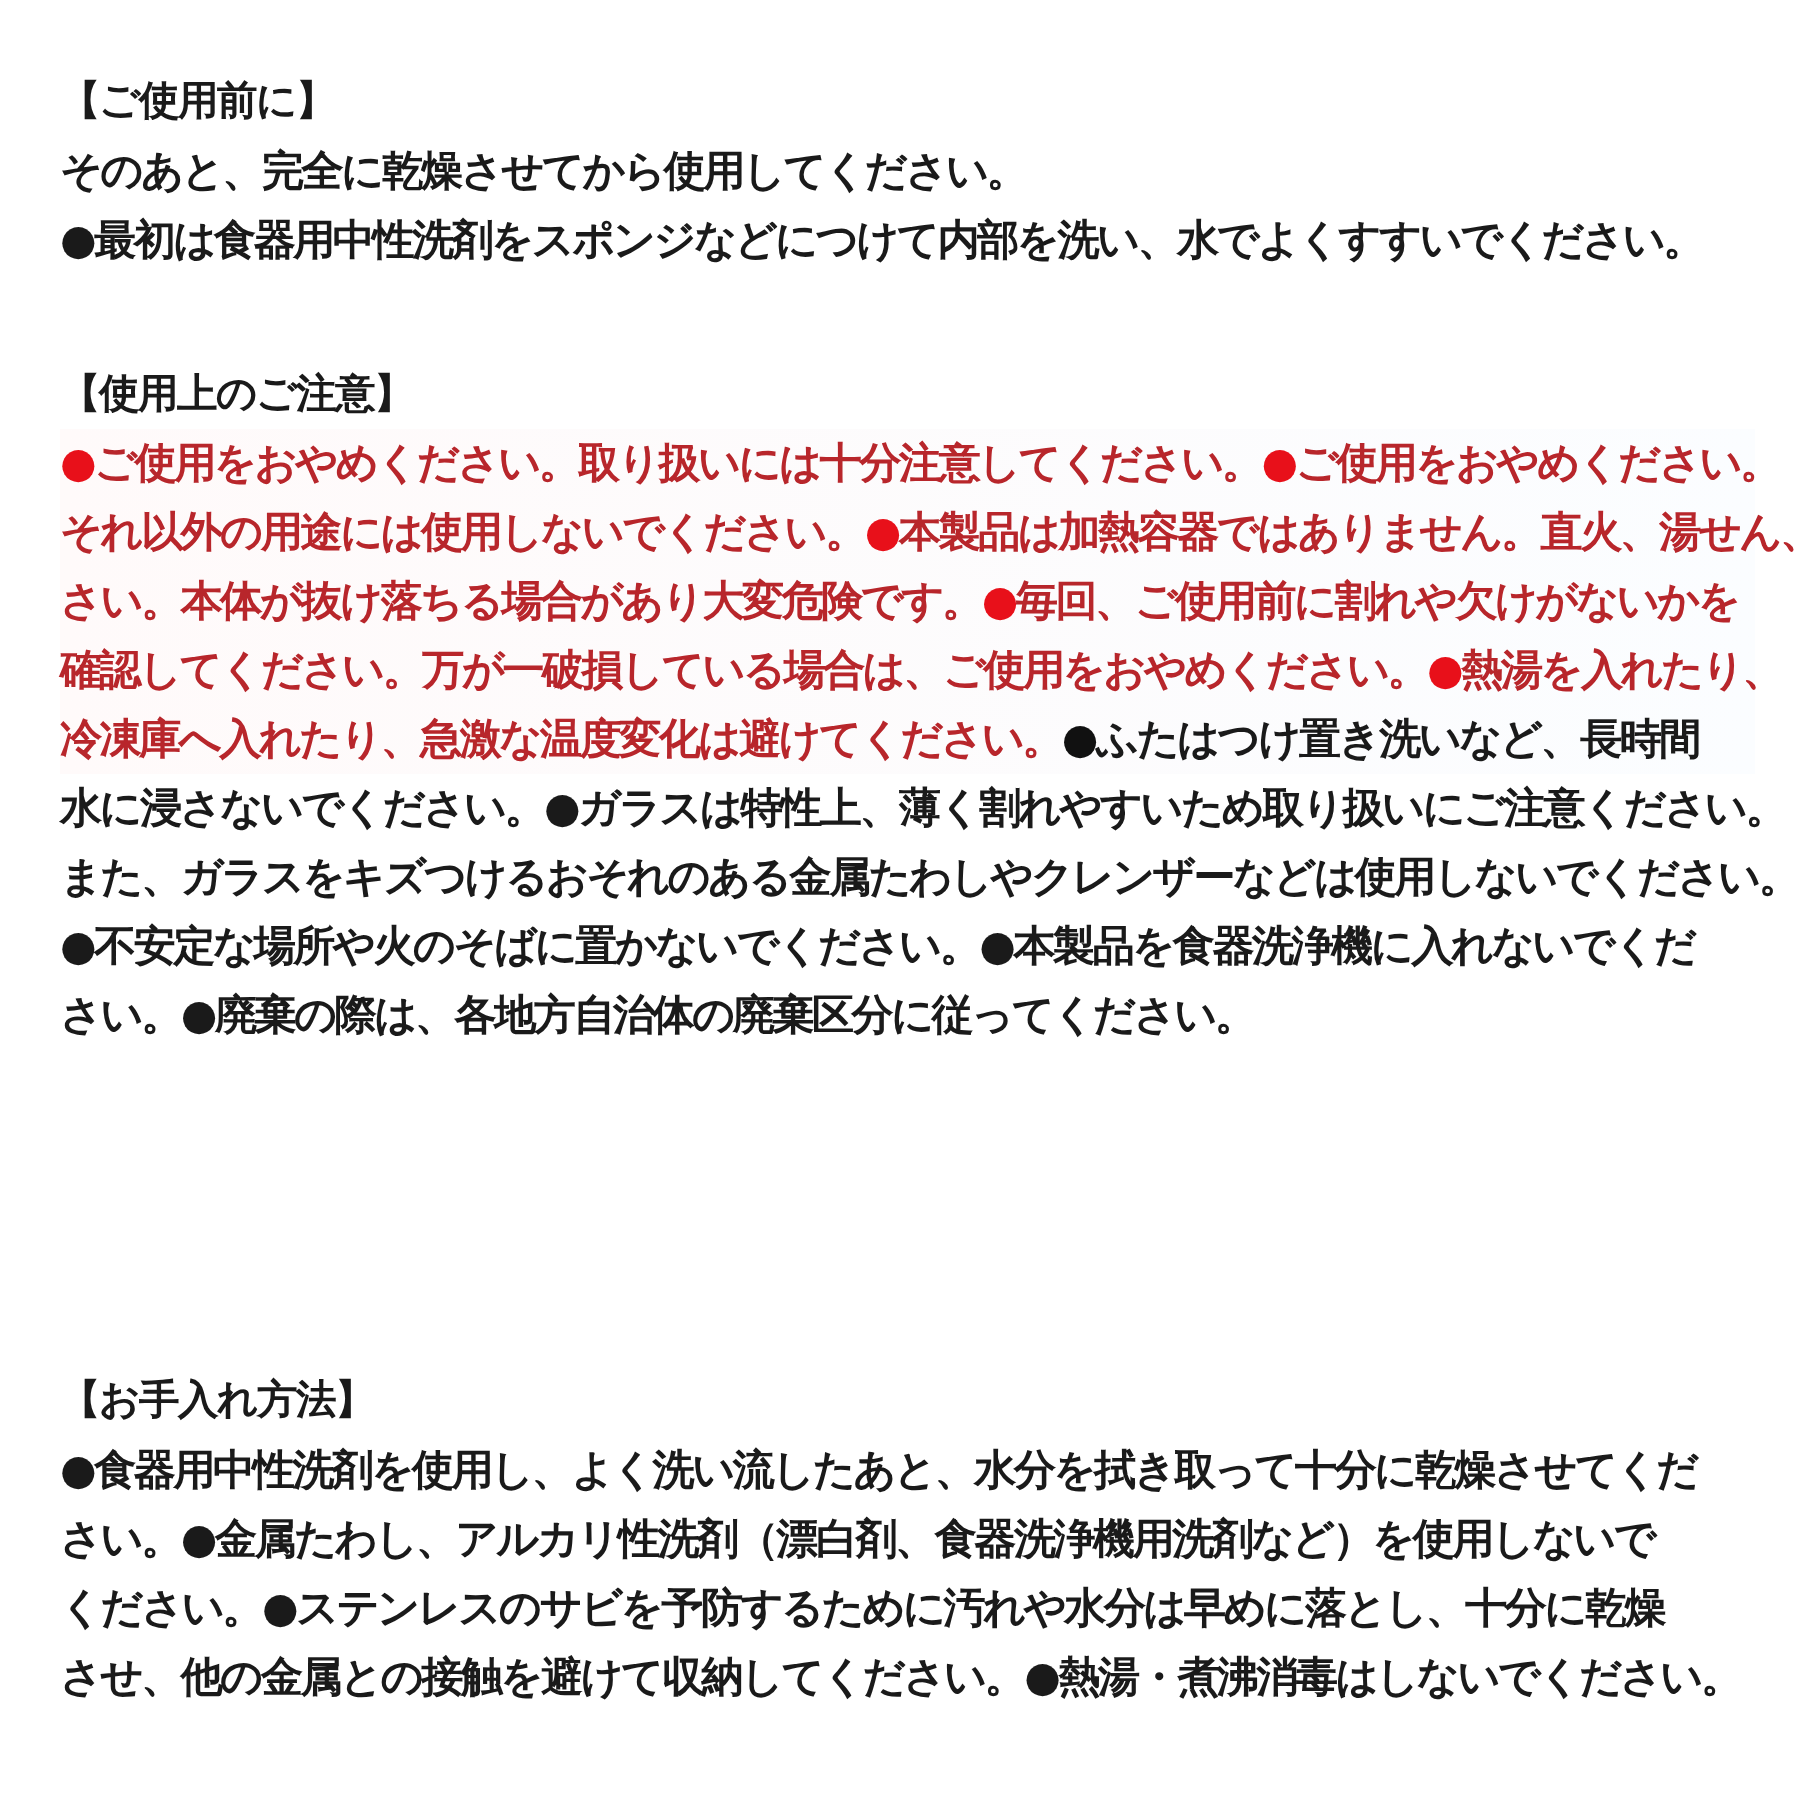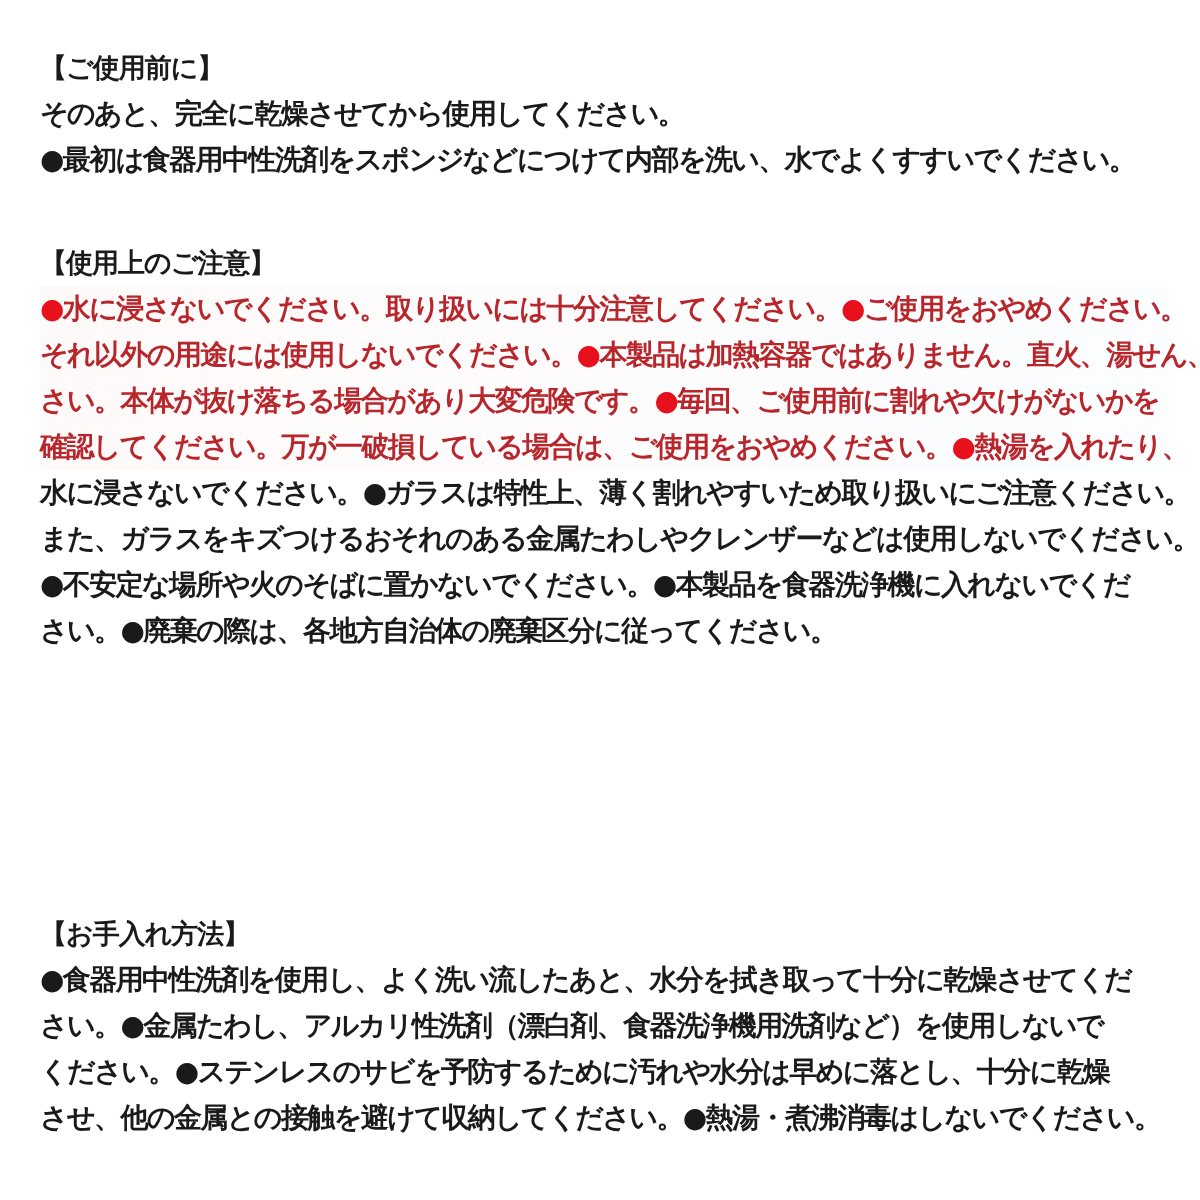--- a/index.html
+++ b/index.html
@@ -31,24 +31,25 @@
 
   <div class="section" style="top:45px;">
     <div class="heading">【ご使用前に】</div>
     <div class="line">そのあと、完全に乾燥させてから使用してください。</div>
     <div class="line">●最初は食器用中性洗剤をスポンジなどにつけて内部を洗い、水でよくすすいでください。</div>
   </div>
 
   <div class="section" style="top:240px;">
     <div class="heading">【使用上のご注意】</div>
     <div id="precaution-lines">
-        <div class="line red-band"><span class="bullet red">●</span><span class="seg red">水に浸さないでください。取り扱いには十分注意してください。</span><span class="bullet red">●</span><span class="seg red">ご使用をおやめください。</span></div>
+        <div class="line red-band"><span class="bullet red">●</span><span class="seg red">ご使用をおやめください。取り扱いには十分注意してください。</span><span class="bullet red">●</span><span class="seg red">ご使用をおやめください。</span></div>
         <div class="line red-band"><span class="seg red">それ以外の用途には使用しないでください。</span><span class="bullet red">●</span><span class="seg red">本製品は加熱容器ではありません。直火、湯せん、</span></div>
         <div class="line red-band"><span class="seg red">さい。本体が抜け落ちる場合があり大変危険です。</span><span class="bullet red">●</span><span class="seg red">毎回、ご使用前に割れや欠けがないかを</span></div>
         <div class="line red-band"><span class="seg red">確認してください。万が一破損している場合は、ご使用をおやめください。</span><span class="bullet red">●</span><span class="seg red">熱湯を入れたり、</span></div>
+        <div class="line red-band"><span class="seg red">冷凍庫へ入れたり、急激な温度変化は避けてください。</span><span class="bullet">●</span><span class="seg black">ふたはつけ置き洗いなど、長時間</span></div>
         <div class="line"><span class="seg black">水に浸さないでください。●ガラスは特性上、薄く割れやすいため取り扱いにご注意ください。</span></div>
         <div class="line"><span class="seg black">また、ガラスをキズつけるおそれのある金属たわしやクレンザーなどは使用しないでください。</span></div>
         <div class="line"><span class="seg black">●不安定な場所や火のそばに置かないでください。●本製品を食器洗浄機に入れないでくだ</span></div>
         <div class="line"><span class="seg black">さい。●廃棄の際は、各地方自治体の廃棄区分に従ってください。</span></div>
       </div>
   </div>
 
   <div class="section" style="top:911px;">
     <div class="heading">【お手入れ方法】</div>
     <div class="line">●食器用中性洗剤を使用し、よく洗い流したあと、水分を拭き取って十分に乾燥させてくだ</div>

